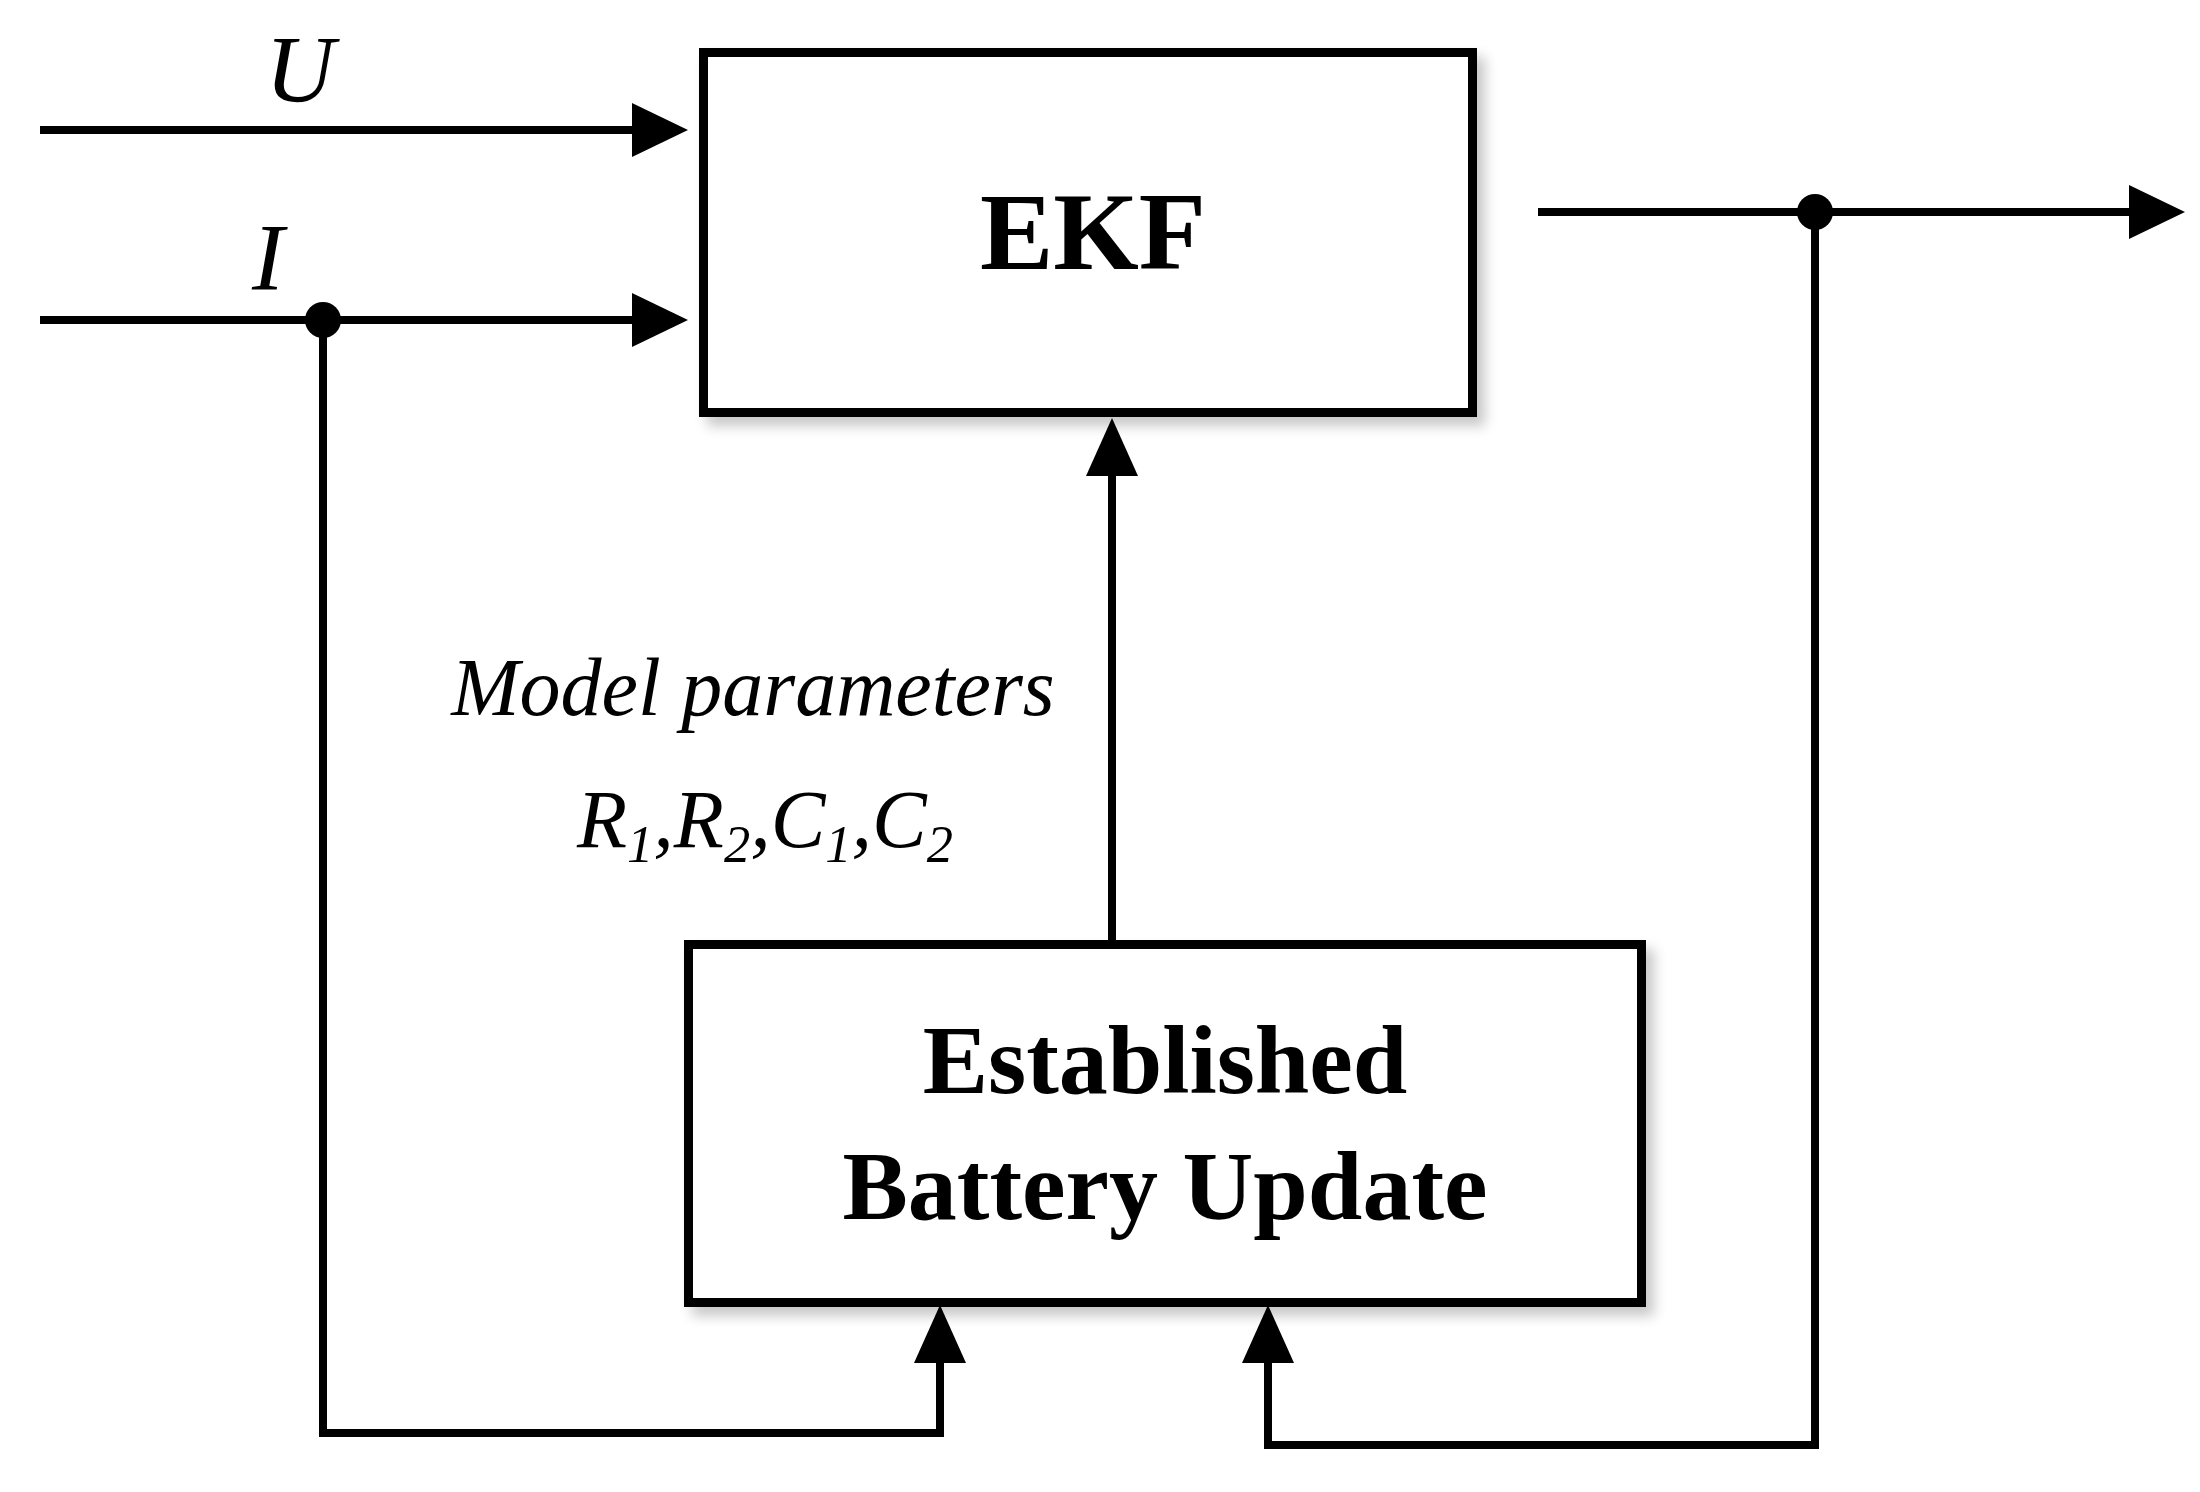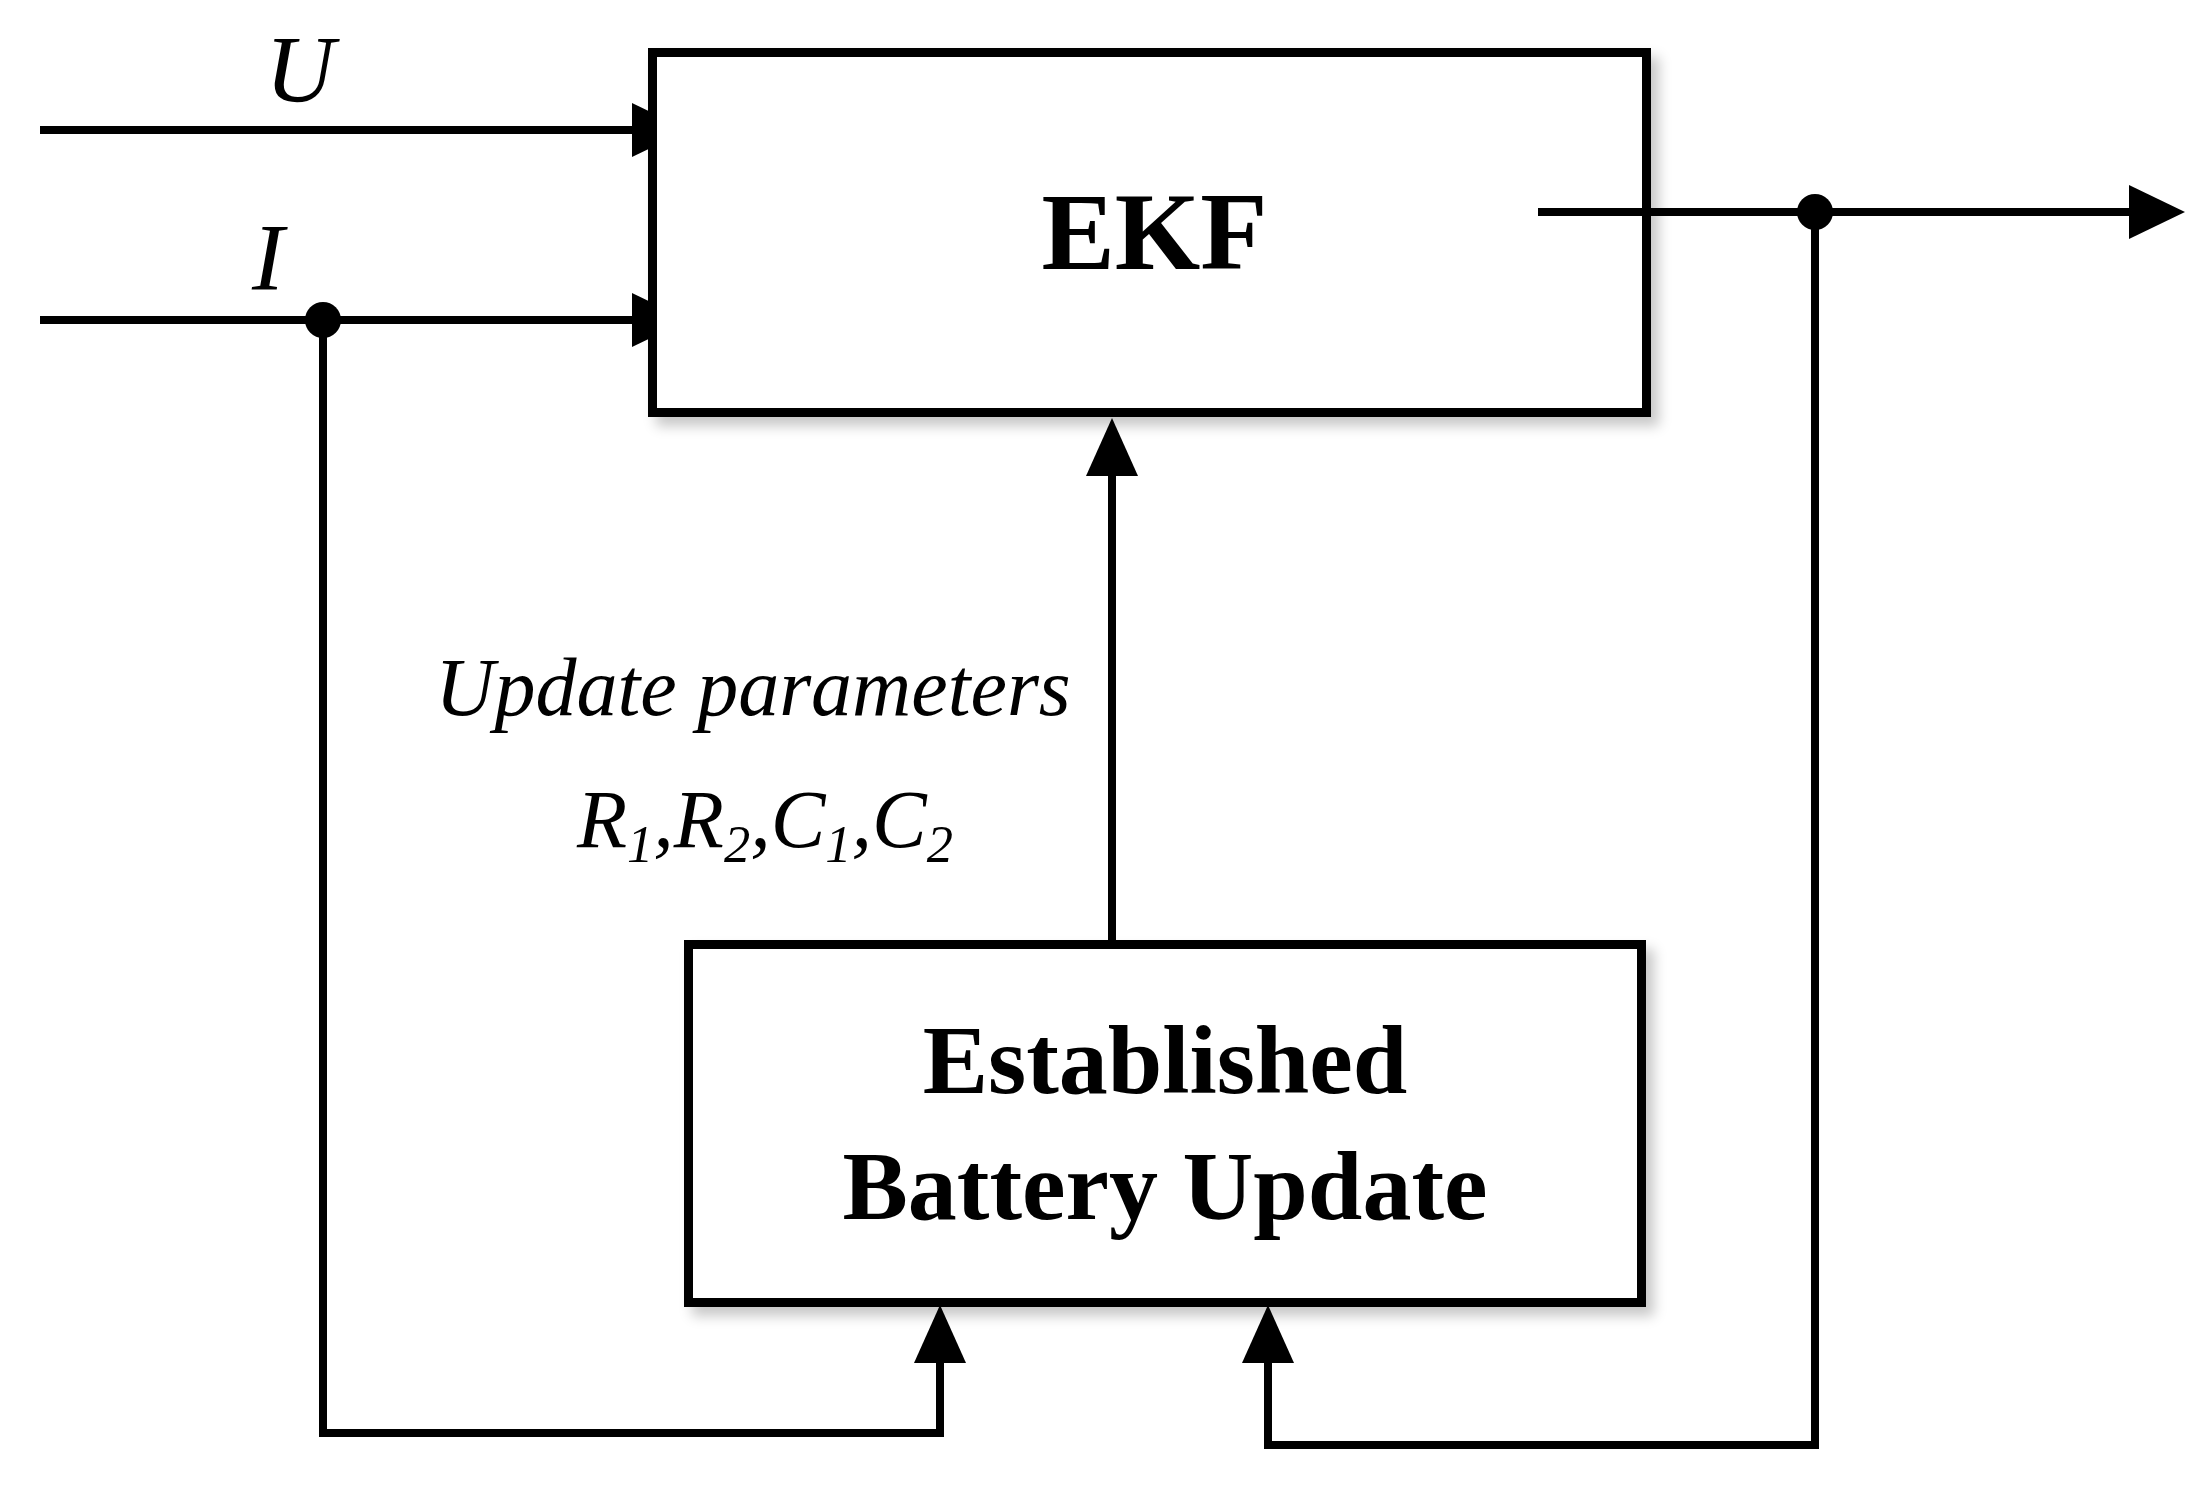--- a/index.html
+++ b/index.html
@@ -53,21 +53,21 @@
   }
   .annot{
     position:absolute;transform:translate(-50%,-50%);
     font-style:italic;font-size:82px;line-height:1;white-space:nowrap;
   }
   .annot sub{
     font-size:0.64em;
     vertical-align:-0.28em;
     line-height:0;
   }
-  #ekf-box{left:648px;top:48px;width:1003px;height:369px;padding-left:10px;}
+  #ekf-box{left:699px;top:48px;width:778px;height:369px;padding-left:10px;}
   #ekf-box .box-title{font-size:110px;}
   #battery-box{left:684px;top:940px;width:962px;height:367px;}
   #battery-box .box-title{font-size:98px;}
 </style>
 </head>
 <body>
 
 <div id="canvas">
 
   <div class="hline" style="left:40px;top:126px;width:600px;height:8px;"></div>
@@ -82,21 +82,21 @@
   <div class="box" id="ekf-box">
     <div class="box-title">EKF</div>
   </div>
 
   <div class="hline" style="left:1538px;top:208px;width:598px;height:8px;"></div>
   <div class="arrow-right" style="left:2129px;top:185px;"></div>
   <div class="dot" style="left:1797px;top:194px;"></div>
 
   <div class="vline" style="left:1108px;top:462px;width:8px;height:483px;"></div>
   <div class="arrow-up" style="left:1086px;top:418px;"></div>
-  <div class="annot" style="left:753px;top:688px;">Update parameters</div>
+  <div class="annot" style="left:753px;top:688px;">Model parameters</div>
   <div class="annot" style="left:765px;top:799px;margin-top:21px;"><span>R</span><sub>1</sub><span>,R</span><sub>2</sub><span>,C</span><sub>1</sub><span>,C</span><sub>2</sub></div>
 
   <div class="box" id="battery-box">
     <div class="box-title">Established</div>
     <div class="box-title">Battery Update</div>
   </div>
 
   <div class="vline" style="left:319px;top:320px;width:8px;height:1117px;"></div>
   <div class="hline" style="left:319px;top:1429px;width:625px;height:8px;"></div>
   <div class="vline" style="left:936px;top:1316px;width:8px;height:121px;"></div>

